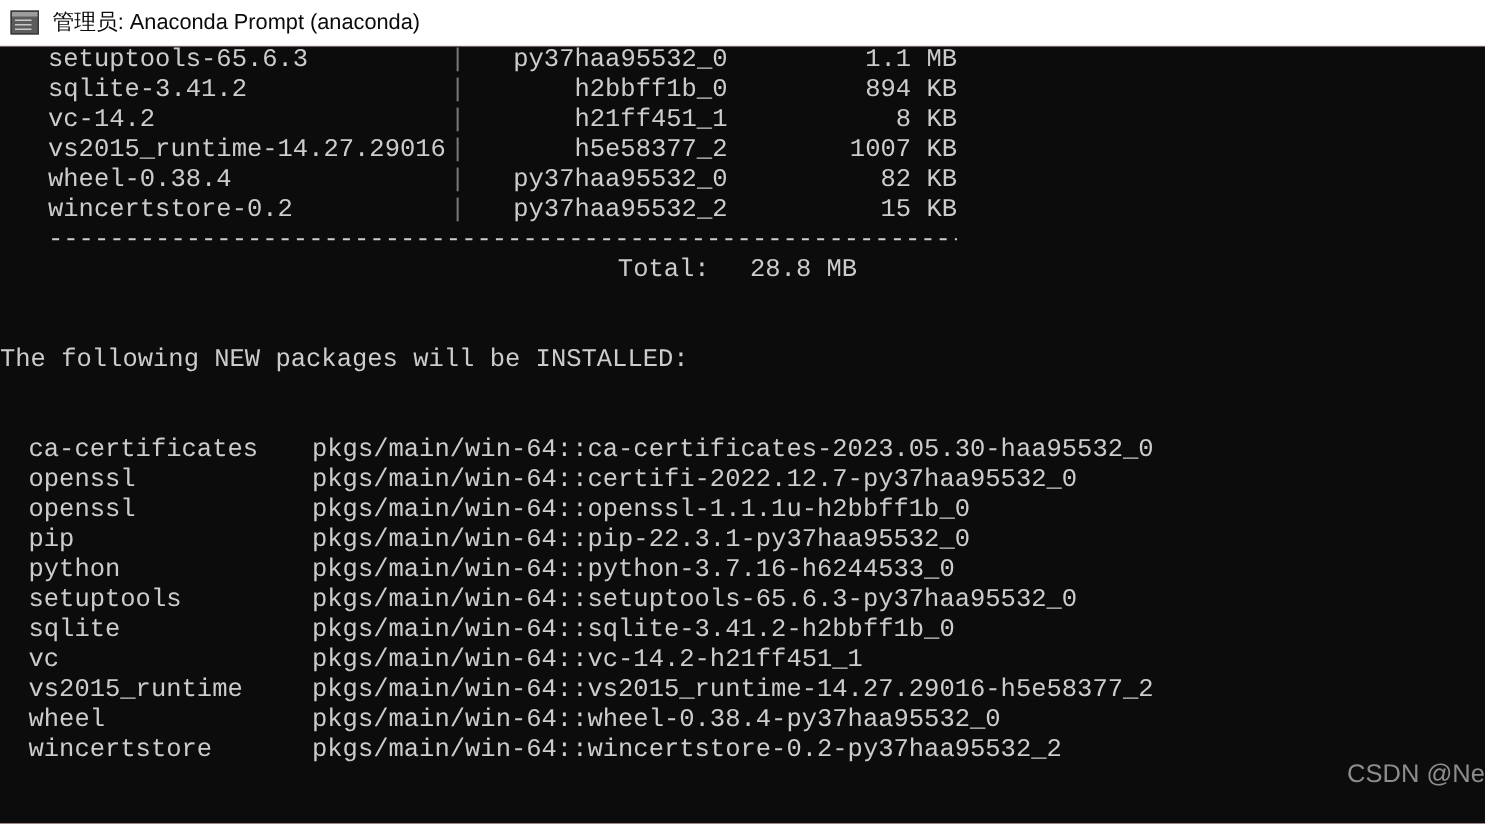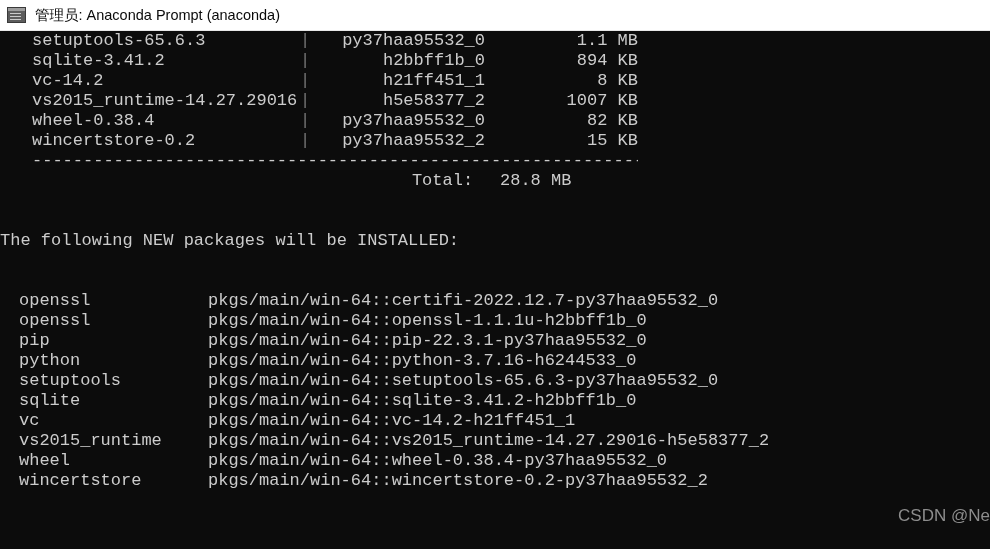--- a/index.html
+++ b/index.html
@@ -170,20 +170,21 @@
         <div class="line"><span class="ch col-name">vs2015_runtime-14.27.29016</span><span class="ch col-pipe">|</span><span class="ch col-build">h5e58377_2</span><span class="ch col-size">1007 KB</span></div>
         <div class="line"><span class="ch col-name">wheel-0.38.4</span><span class="ch col-pipe">|</span><span class="ch col-build">py37haa95532_0</span><span class="ch col-size">82 KB</span></div>
         <div class="line"><span class="ch col-name">wincertstore-0.2</span><span class="ch col-pipe">|</span><span class="ch col-build">py37haa95532_2</span><span class="ch col-size">15 KB</span></div>
         <div class="line"><span class="sep-line">------------------------------------------------------------</span></div>
         <div class="line"><span class="ch total-label">Total:</span><span class="ch total-value">28.8 MB</span></div>
         <div class="blank"></div>
         <div class="blank"></div>
         <div class="line"><span class="ch plain">The following NEW packages will be INSTALLED:</span></div>
         <div class="blank"></div>
         <div class="blank"></div>
+        <div class="line"><span class="ch inst-name">ca-certificates</span><span class="ch inst-spec">pkgs/main/win-64::ca-certificates-2023.05.30-haa95532_0</span></div>
         <div class="line"><span class="ch inst-name">openssl</span><span class="ch inst-spec">pkgs/main/win-64::certifi-2022.12.7-py37haa95532_0</span></div>
         <div class="line"><span class="ch inst-name">openssl</span><span class="ch inst-spec">pkgs/main/win-64::openssl-1.1.1u-h2bbff1b_0</span></div>
         <div class="line"><span class="ch inst-name">pip</span><span class="ch inst-spec">pkgs/main/win-64::pip-22.3.1-py37haa95532_0</span></div>
         <div class="line"><span class="ch inst-name">python</span><span class="ch inst-spec">pkgs/main/win-64::python-3.7.16-h6244533_0</span></div>
         <div class="line"><span class="ch inst-name">setuptools</span><span class="ch inst-spec">pkgs/main/win-64::setuptools-65.6.3-py37haa95532_0</span></div>
         <div class="line"><span class="ch inst-name">sqlite</span><span class="ch inst-spec">pkgs/main/win-64::sqlite-3.41.2-h2bbff1b_0</span></div>
         <div class="line"><span class="ch inst-name">vc</span><span class="ch inst-spec">pkgs/main/win-64::vc-14.2-h21ff451_1</span></div>
         <div class="line"><span class="ch inst-name">vs2015_runtime</span><span class="ch inst-spec">pkgs/main/win-64::vs2015_runtime-14.27.29016-h5e58377_2</span></div>
         <div class="line"><span class="ch inst-name">wheel</span><span class="ch inst-spec">pkgs/main/win-64::wheel-0.38.4-py37haa95532_0</span></div>
         <div class="line"><span class="ch inst-name">wincertstore</span><span class="ch inst-spec">pkgs/main/win-64::wincertstore-0.2-py37haa95532_2</span></div>

